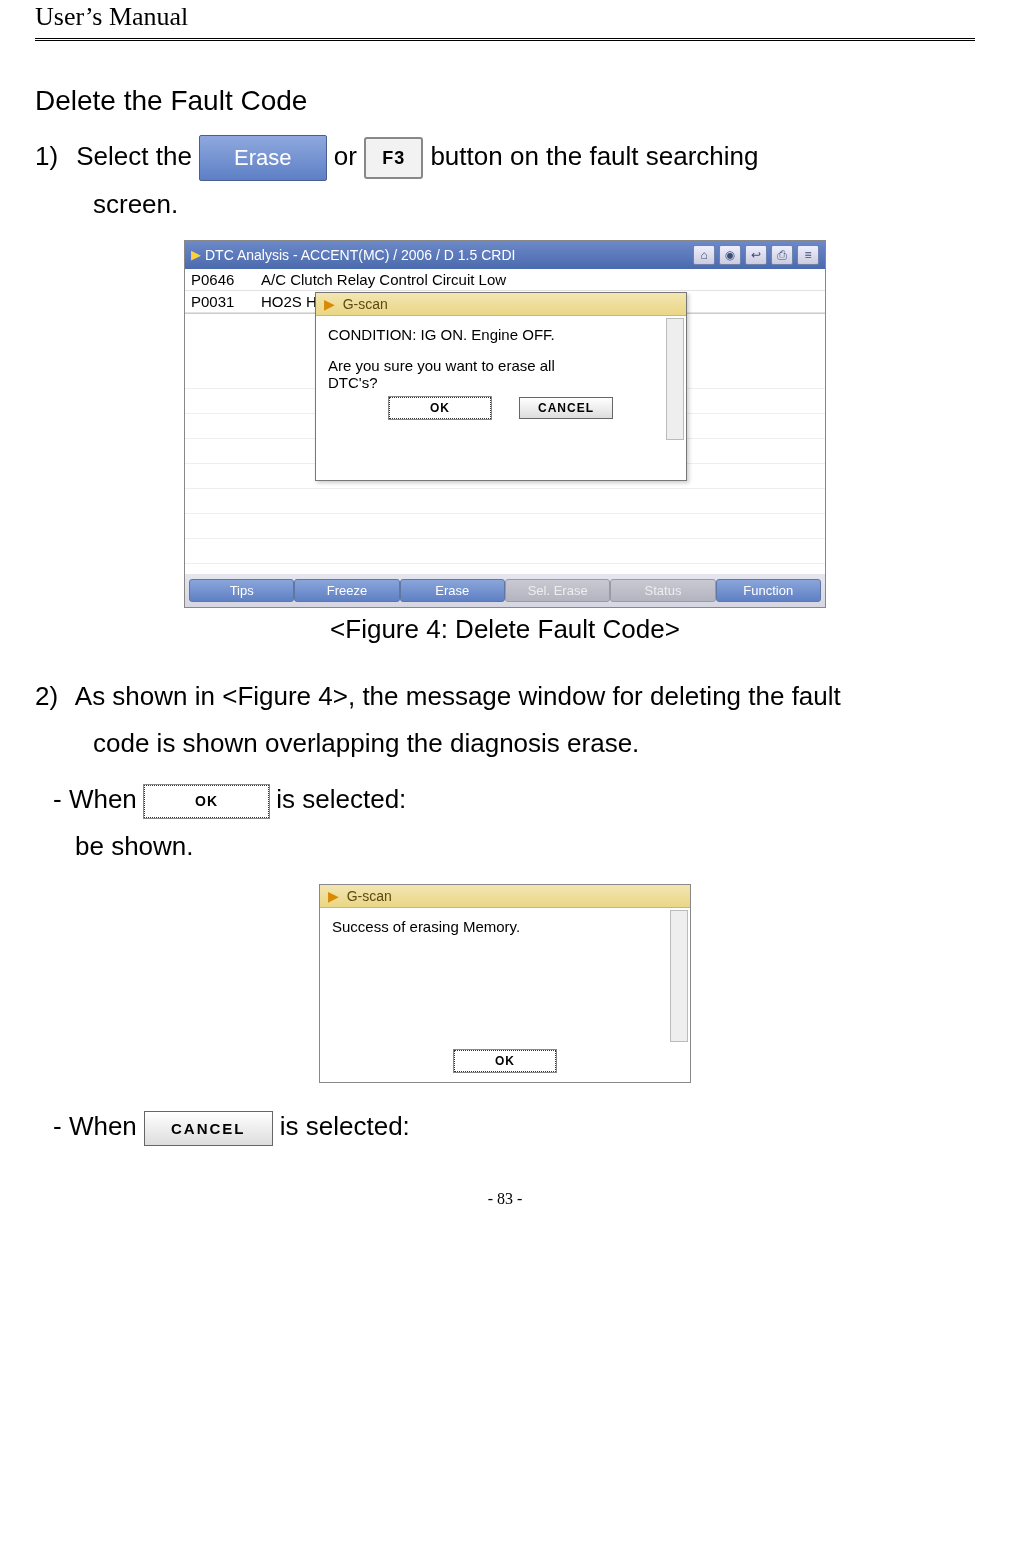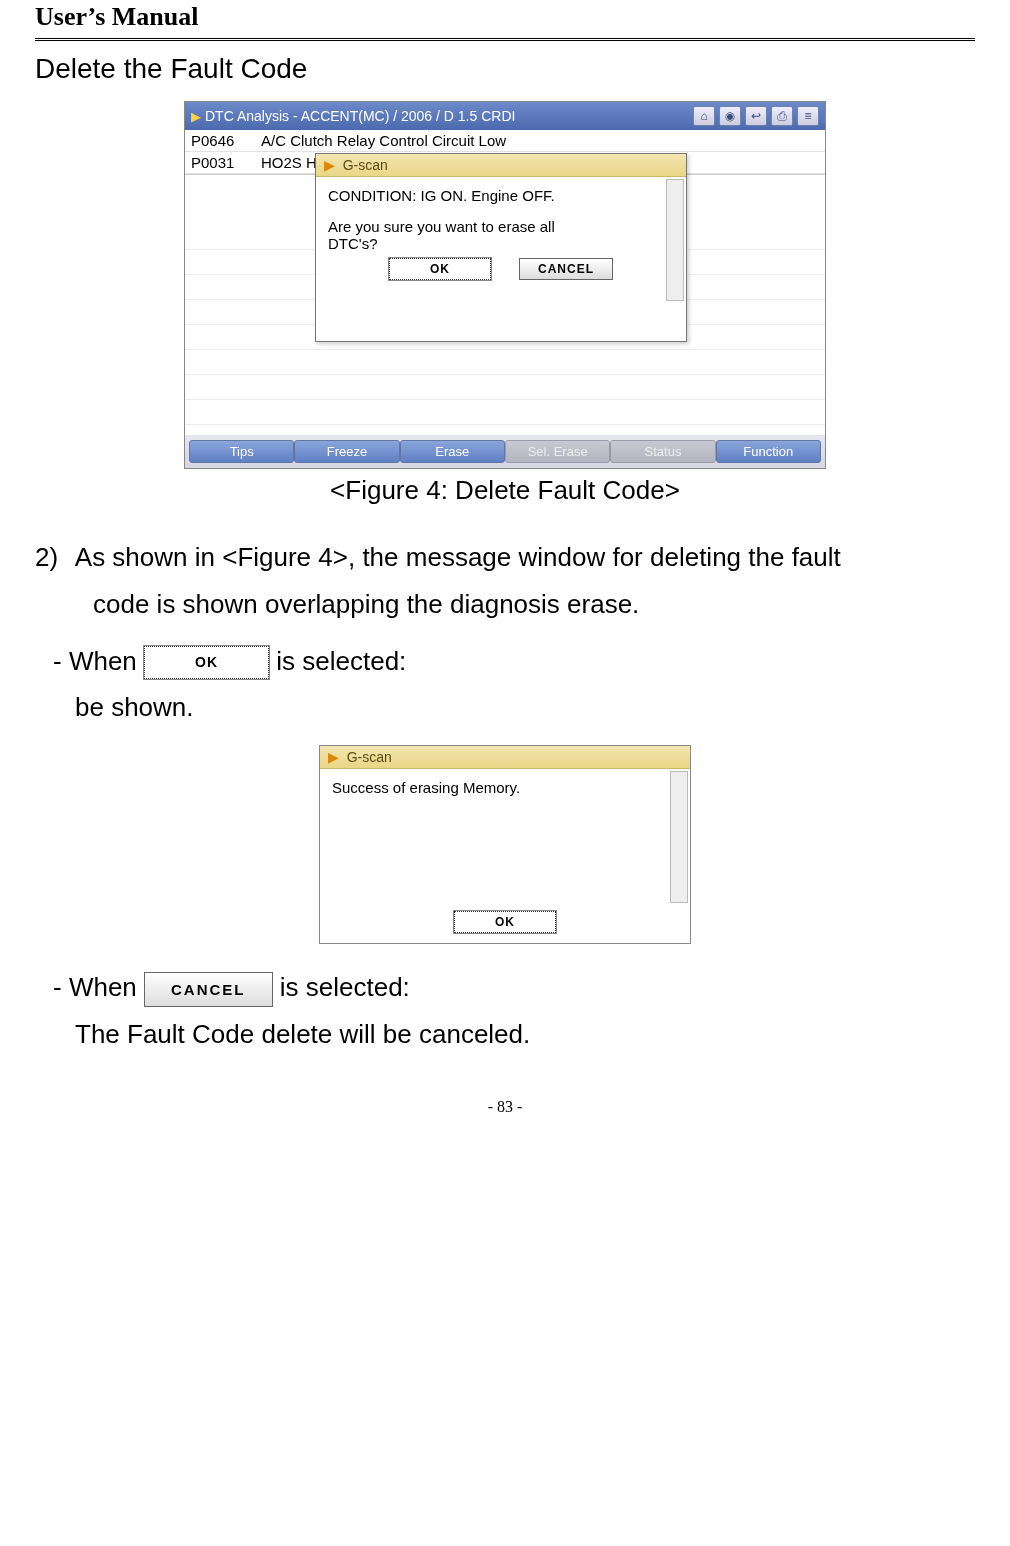--- a/index.html
+++ b/index.html
@@ -11,22 +11,21 @@
     width: 1010px;
   }
   .page {
     padding: 0 35px 30px 35px;
   }
   .header-bar {
     font-family: "Times New Roman", serif;
     font-size: 26px;
     padding: 2px 0 6px 0;
     border-bottom: 3px double #000;
-    margin-bottom: 12px;
-    font-weight: bold;
+    margin-bottom: 44px;
   }
   .section-title {
     font-family: Arial, sans-serif;
     font-size: 28px;
     margin: 0 0 16px 0;
   }
   .body-text {
     font-family: Arial, sans-serif;
     font-size: 26px;
     line-height: 1.8;
@@ -247,20 +246,29 @@
 </style>
 </head>
 <body>
 
 <div class="page">
 
   <div class="header-bar">User’s Manual</div>
 
   <div class="section-title">Delete the Fault Code</div>
 
+  <div class="body-text list-item">
+    <span class="list-num">1)</span>
+    <span>Select  the </span>
+    <span class="inline-btn btn-erase">Erase</span>
+    <span> or </span>
+    <span class="inline-btn btn-f3">F3</span>
+    <span> button  on  the  fault  searching</span>
+    <div class="indent">screen.</div>
+  </div>
 
   <div class="fig fig4">
     <div class="fig4-titlebar">
       <span class="fig4-title-arrow">▶</span>
       <span class="fig4-title-text">DTC Analysis - ACCENT(MC) / 2006 / D 1.5 CRDI</span>
       <span class="fig4-title-icons">
         <span class="t-icon">⌂</span>
         <span class="t-icon">◉</span>
         <span class="t-icon">↩</span>
         <span class="t-icon">⎙</span>
@@ -345,17 +353,16 @@
       </div>
     </div>
   </div>
 
 
   <div class="body-text" style="margin-left:18px; margin-top:20px;">
     <span>- When </span>
     <span class="btn-cancel">CANCEL</span>
     <span> is selected:</span>
   </div>
-  <div class="body-text sub-indent">The Fault Code delete will be canceled.</div>
 
   <div class="footer">- 83 -</div>
 
 </div>
 
 </body></html>

